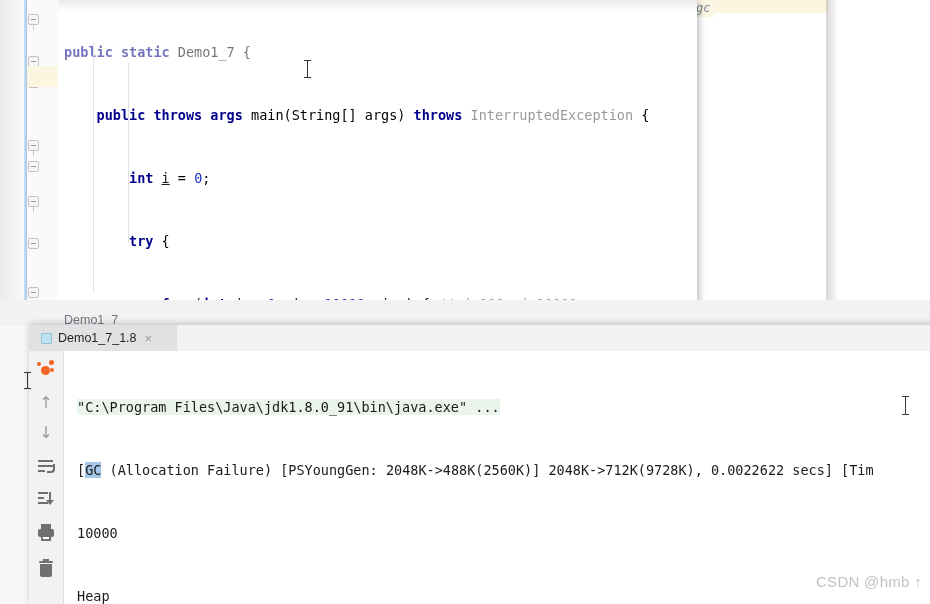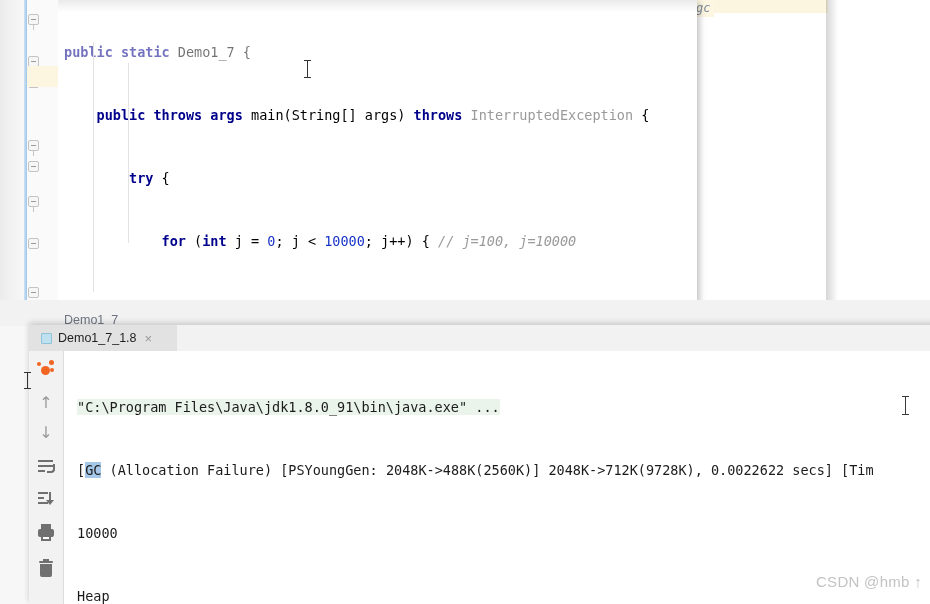--- a/index.html
+++ b/index.html
@@ -416,20 +416,21 @@
           <div class="base"></div>
           <div class="base2"></div>
       </div>
     </div>
 
     <div class="hl-line"></div>
 
     <div class="code-area">
       <div class="code-line" style="opacity:0.55;"><span class="kw">public</span> <span class="kw">static</span> <span class="plain">Demo1_7 {</span></div>
       <div class="code-line">    <span class="kw">public</span> <span class="kw">throws</span> <span class="kw">args</span> <span class="plain">main(String[] args) </span><span class="kw">throws</span> <span class="cls">InterruptedException</span><span class="plain"> {</span></div>
+      <div class="code-line">        <span class="kw">int</span> <span class="var-u">i</span> <span class="plain">=</span> <span class="num">0</span><span class="plain">;</span></div>
       <div class="code-line">        <span class="kw">try</span> <span class="plain">{</span></div>
       <div class="code-line">            <span class="kw">for</span> <span class="plain">(</span><span class="kw">int</span> <span class="plain">j =</span> <span class="num">0</span><span class="plain">; j &lt;</span> <span class="num">10000</span><span class="plain">; j++) {</span> <span class="cmt">// j=100, j=10000</span></div>
       
       
       
       
       
       
       
       

